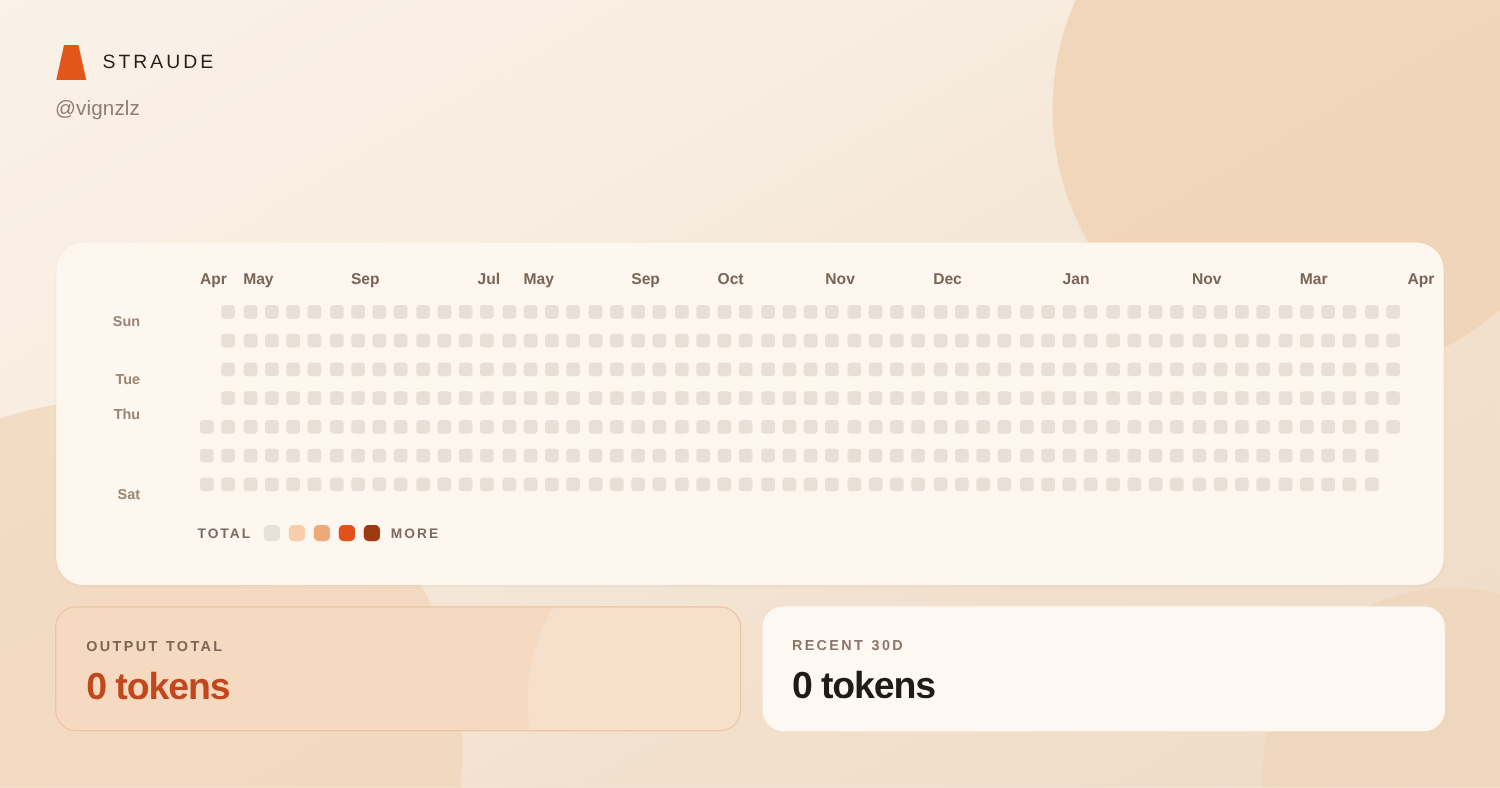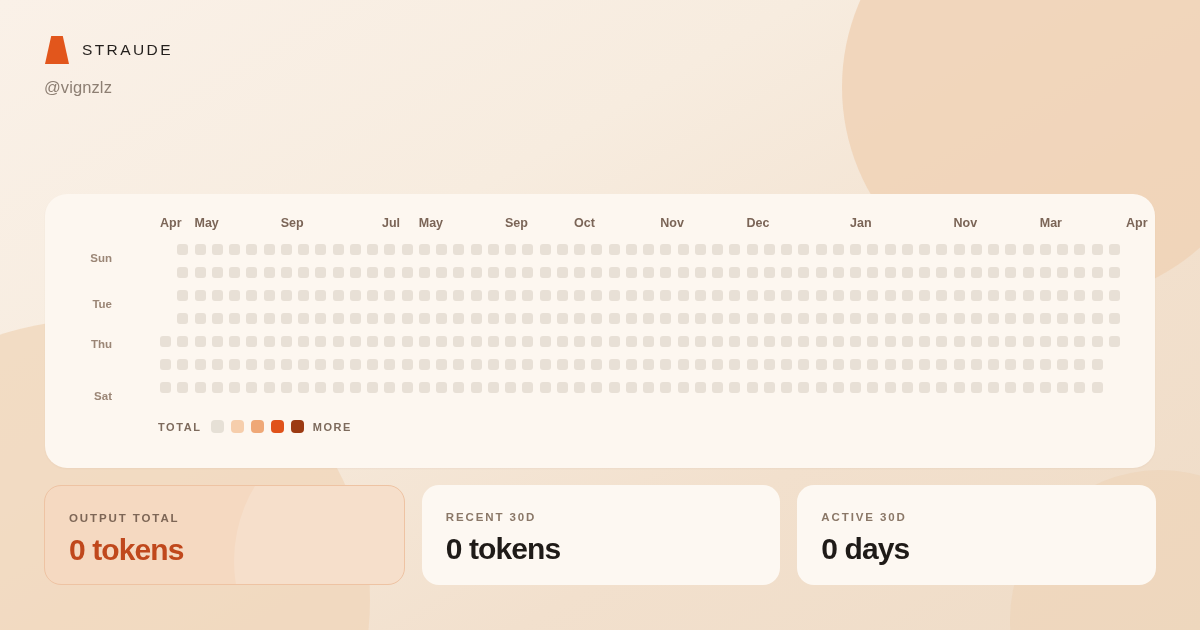--- a/index.html
+++ b/index.html
@@ -150,21 +150,21 @@
         <div class="month" style="left: 615.25px;">Nov</div>
         <div class="month" style="left: 701.5px;">Dec</div>
         <div class="month" style="left: 805px;">Jan</div>
         <div class="month" style="left: 908.5px;">Nov</div>
         <div class="month" style="left: 994.75px;">Mar</div>
         <div class="month" style="left: 1081px;">Apr</div>
       </div>
     <div id="daylabels">
         <div class="daylabel" style="top: 58px;">Sun</div>
         <div class="daylabel" style="top: 104px;">Tue</div>
-        <div class="daylabel" style="top: 144px;">Thu</div>
+        <div class="daylabel" style="top: 132px;">Thu</div>
         <div class="daylabel" style="top: 196px;">Sat</div>
       </div>
     <div id="grid">
         <div class="cell" style="left: 0px; top: 92px; background: rgb(232, 224, 214);"></div>
         <div class="cell" style="left: 0px; top: 115px; background: rgb(232, 224, 214);"></div>
         <div class="cell" style="left: 0px; top: 138px; background: rgb(232, 224, 214);"></div>
         <div class="cell" style="left: 17.25px; top: 0px; background: rgb(232, 224, 214);"></div>
         <div class="cell" style="left: 17.25px; top: 23px; background: rgb(232, 224, 214);"></div>
         <div class="cell" style="left: 17.25px; top: 46px; background: rgb(232, 224, 214);"></div>
         <div class="cell" style="left: 17.25px; top: 69px; background: rgb(232, 224, 214);"></div>
@@ -563,18 +563,14 @@
 
   <div id="stats">
       <div class="stat accent">
         <div class="stat-label">OUTPUT TOTAL</div>
         <div class="stat-value">0 tokens</div>
       </div>
       <div class="stat">
         <div class="stat-label">RECENT 30D</div>
         <div class="stat-value">0 tokens</div>
       </div>
-      <div class="stat">
-        <div class="stat-label">ACTIVE 30D</div>
-        <div class="stat-value">0 days</div>
-      </div>
     </div>
 </div>
 
 </body></html>

